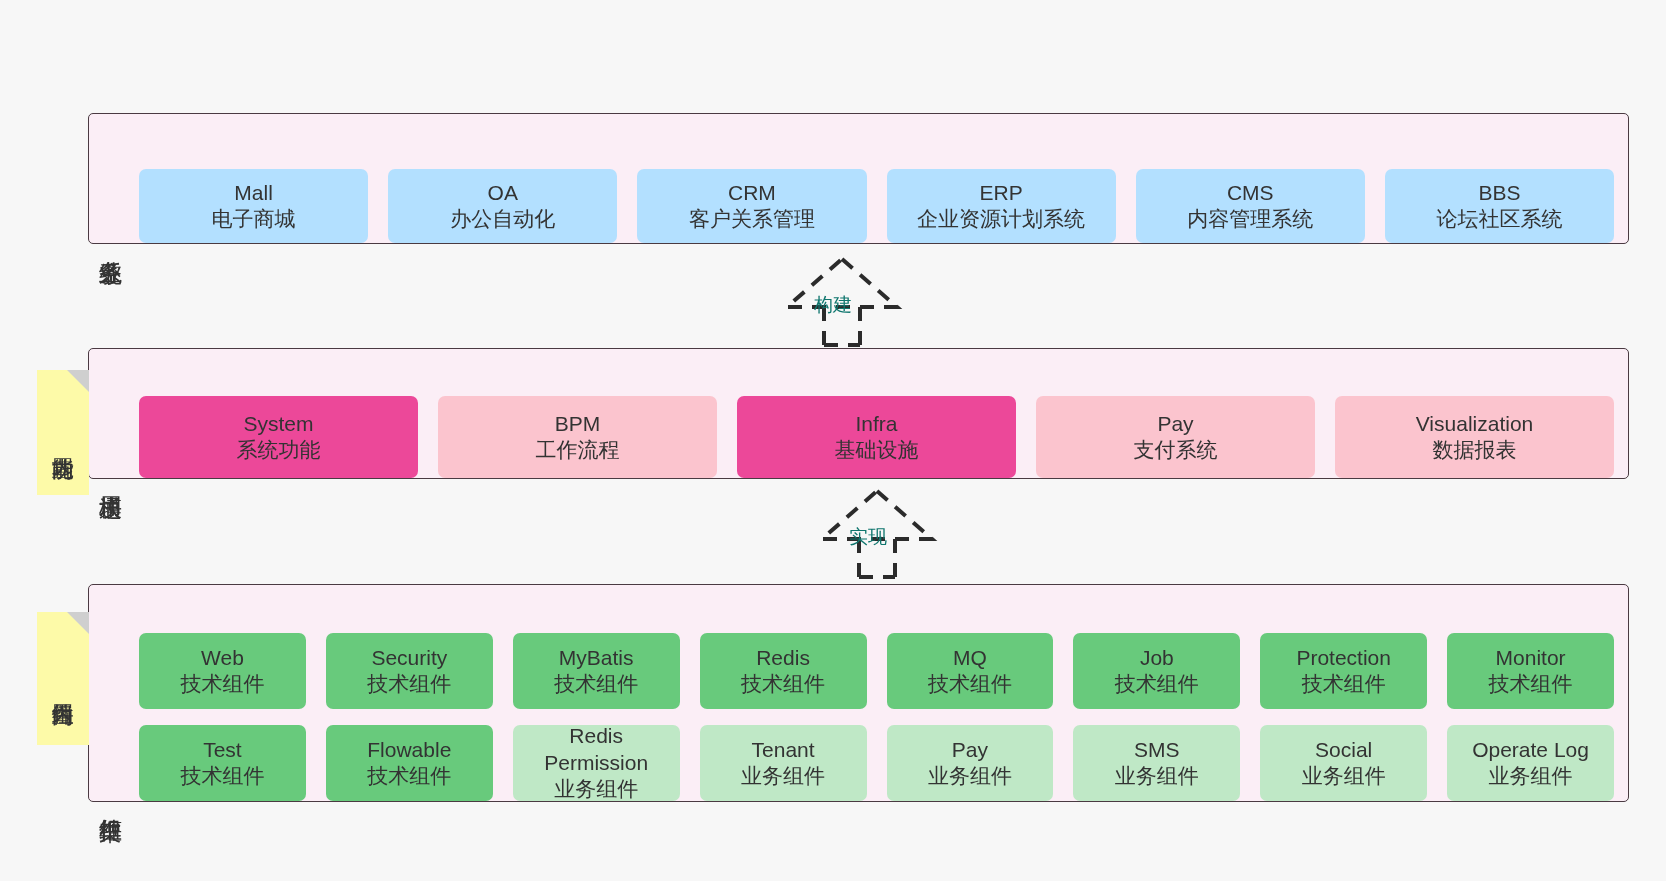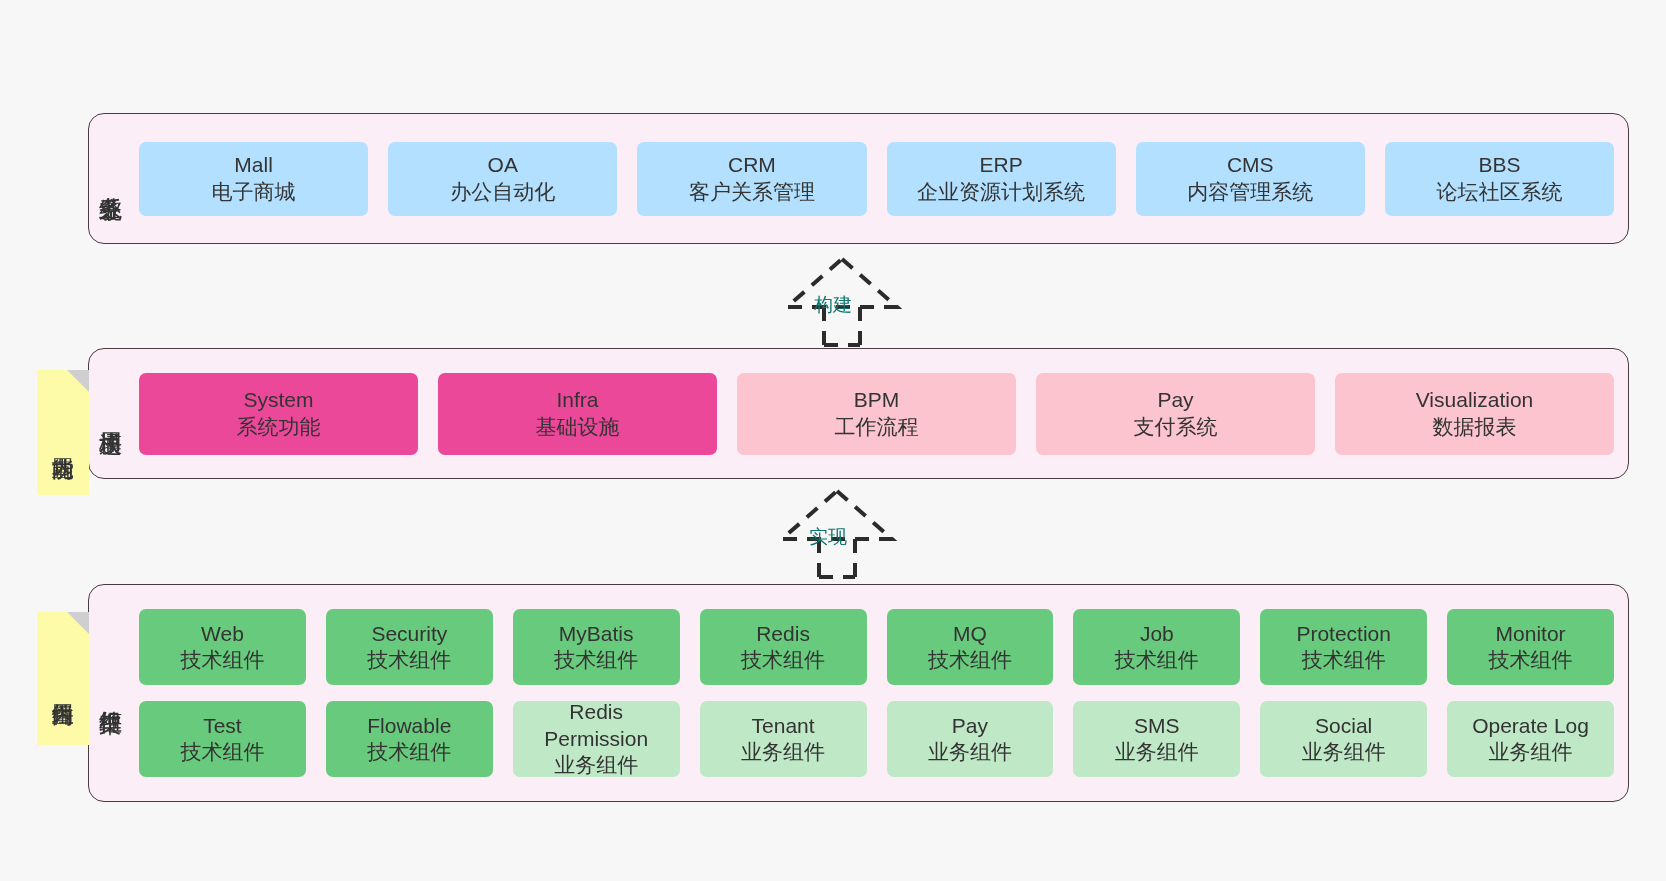--- a/index.html
+++ b/index.html
@@ -21,24 +21,24 @@
     left: 0; top: 0;
     width: 1666px;
     height: 881px;
   }
 
   
   .layer {
     position: absolute;
     background: #fbeef6;
     border: 1.6px solid #4a3a42;
-    border-radius: 16px;
+    border-radius: 5px;
     box-sizing: border-box;
     display: flex;
-    align-items: center;
+    align-items: flex-end;
   }
 
   
   .layer-caption {
     flex: 0 0 auto;
     width: 44px;
     display: flex;
     align-items: center;
     justify-content: center;
     font-size: 23px;
@@ -137,21 +137,21 @@
   .connector svg { display: block; overflow: visible; }
   .connector .conn-label {
     position: absolute;
     font-size: 19px;
     color: #0f766e;
     white-space: nowrap;
     user-select: none;
     background: transparent;
   }
   #conn-build   { left: 752px; top: 255px;  width: 180px; height: 92px; }
-  #conn-impl    { left: 747px; top: 487px;  width: 180px; height: 92px; }
+  #conn-impl    { left: 787px; top: 487px;  width: 180px; height: 92px; }
   #conn-build .conn-label  { left: 62px; top: 37px; }
   #conn-impl  .conn-label  { left: 62px; top: 37px; }
 </style>
 </head>
 <body>
 
 <div id="canvas">
 
   <div class="layer" id="layer-business">
     <div class="layer-caption">业务系统</div>
@@ -197,27 +197,27 @@
   </div>
 
   <div class="layer" id="layer-common">
     <div class="layer-caption">通用模块</div>
     <div class="layer-body">
       <div class="row">
         <div class="node red">
           <span class="t1">System</span>
           <span class="t2">系统功能</span>
         </div>
+        <div class="node pink">
+          <span class="t1">BPM</span>
+          <span class="t2">工作流程</span>
+        </div>
         <div class="node red">
           <span class="t1">Infra</span>
           <span class="t2">基础设施</span>
-        </div>
-        <div class="node pink">
-          <span class="t1">BPM</span>
-          <span class="t2">工作流程</span>
         </div>
         <div class="node pink">
           <span class="t1">Pay</span>
           <span class="t2">支付系统</span>
         </div>
         <div class="node pink">
           <span class="t1">Visualization</span>
           <span class="t2">数据报表</span>
         </div>
       </div>

